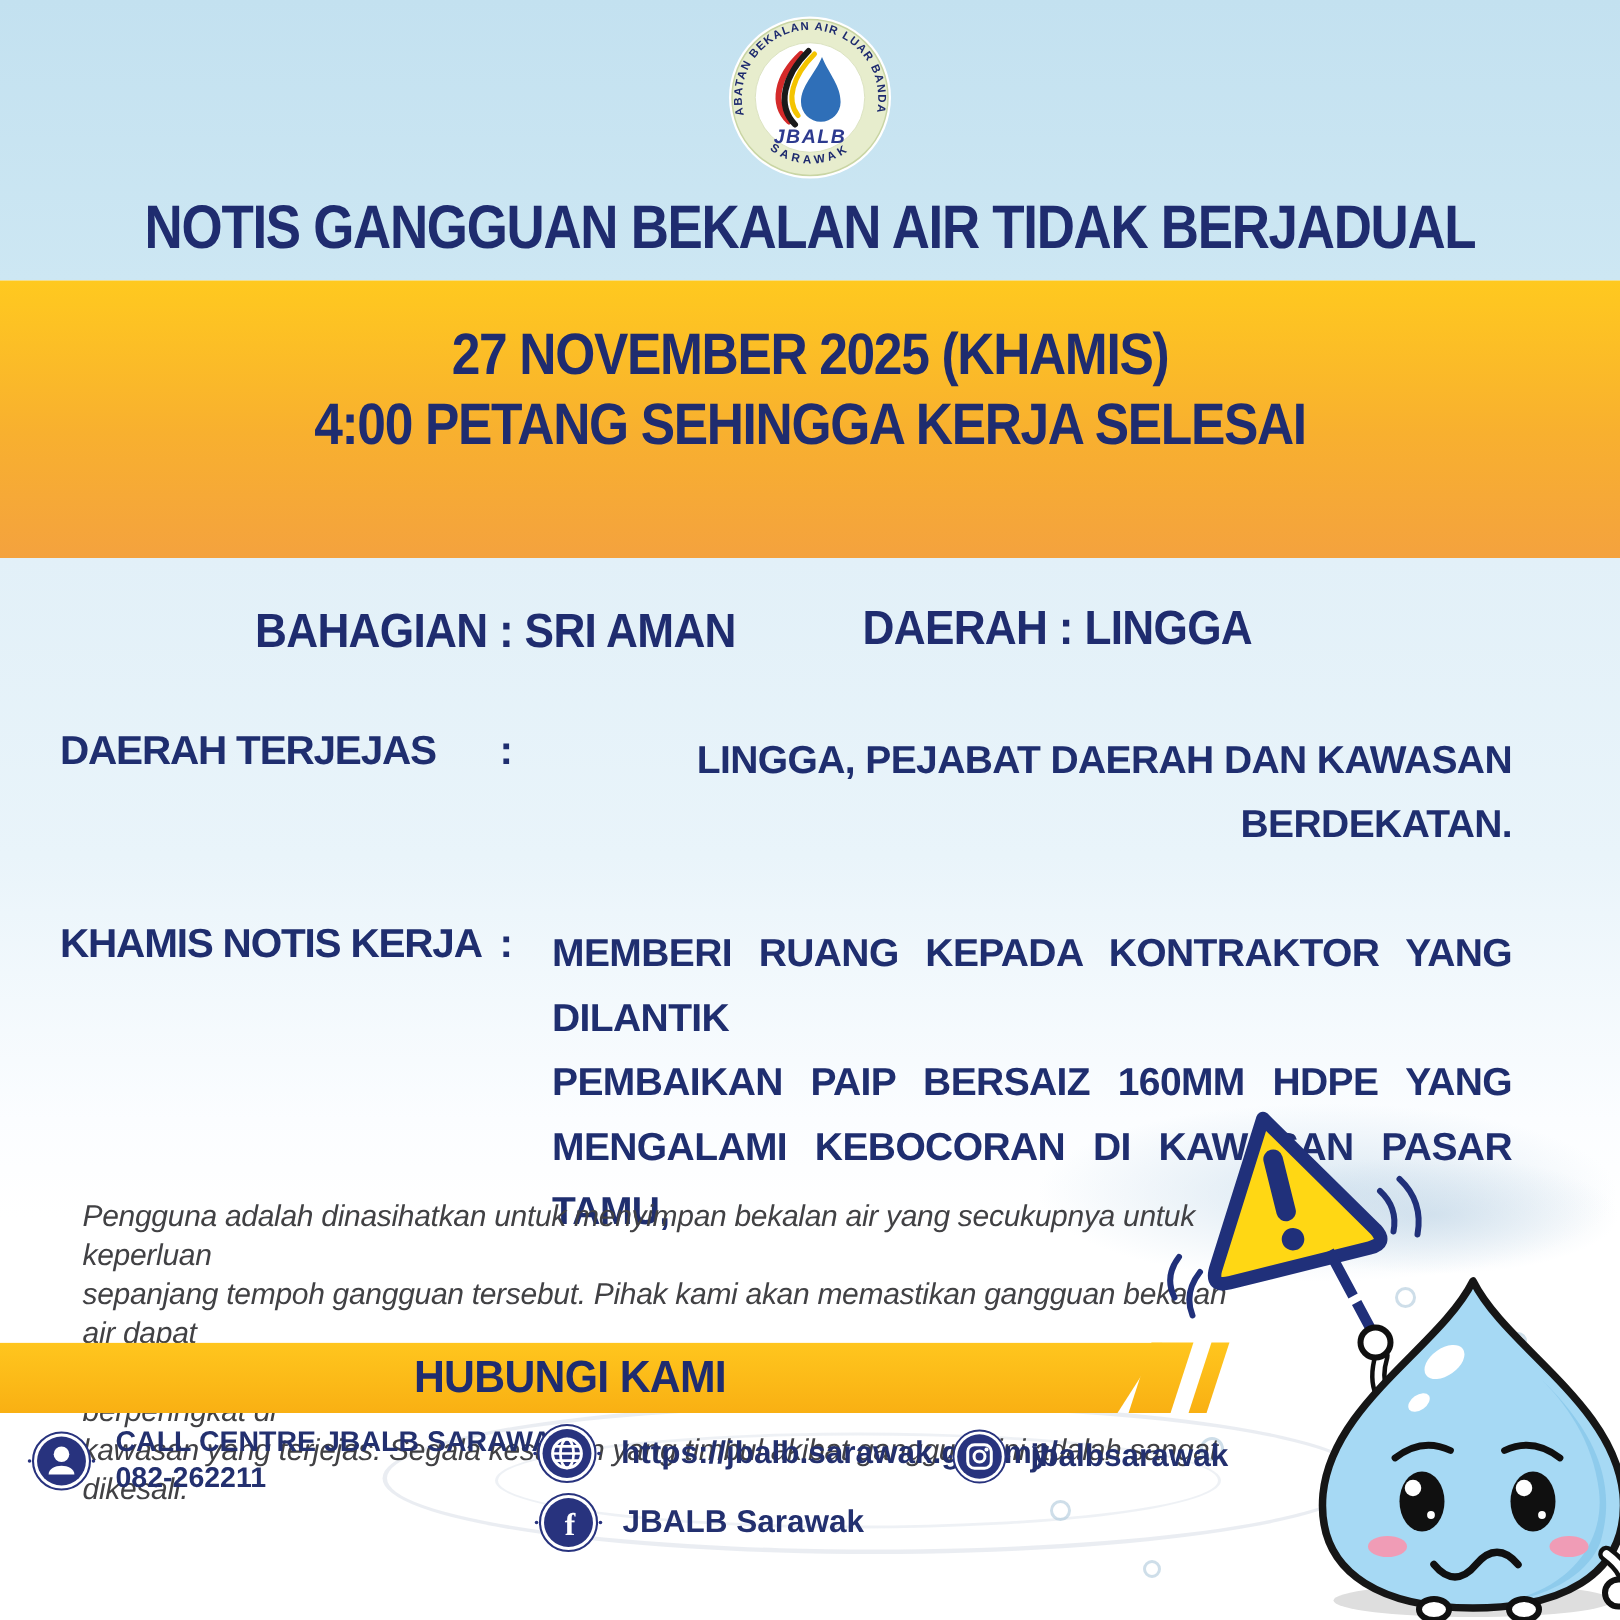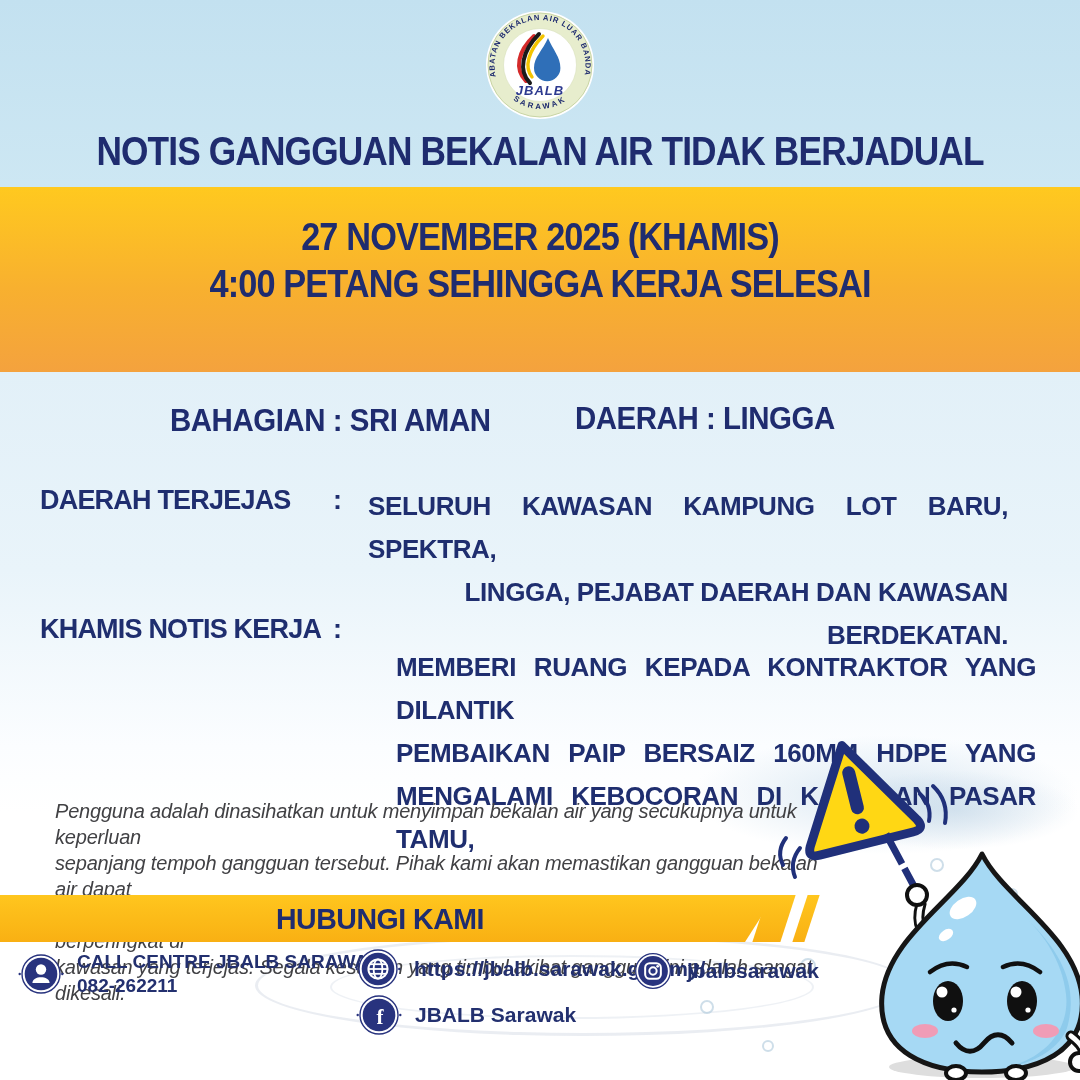--- a/index.html
+++ b/index.html
@@ -40,21 +40,21 @@
   .sec-lines div{font-size:26px;font-weight:bold;color:#1f2e6f;line-height:43px;
     letter-spacing:-0.4px;}
   .jl{text-align:justify;text-align-last:justify;}
   .ll{text-align:right;}
 
   .kawasan-label{left:40px;top:485px;}
   .kawasan-colon{left:333px;top:485px;}
   .kawasan-lines{left:368px;top:485px;}
   .huraian-label{left:40px;top:614px;}
   .huraian-colon{left:333px;top:614px;}
-  .huraian-lines{left:368px;top:646px;margin-left:28px;}
+  .huraian-lines{left:368px;top:614px;}
 
   
   .advisory{left:26px;top:798px;width:780px;margin-left:29px;}
   .advisory div{font-size:20px;font-style:italic;color:#414144;line-height:26px;
     letter-spacing:-0.2px;font-weight:500;}
 
   
   .blob1{left:690px;top:735px;width:390px;height:120px;border-radius:50%;
     background:radial-gradient(ellipse at 50% 50%,rgba(198,219,235,0.65),rgba(255,255,255,0) 70%);}
   .blob2{left:830px;top:770px;width:250px;height:80px;border-radius:50%;
@@ -134,21 +134,20 @@
 
 <div class="abs date-line">27 NOVEMBER 2025 (KHAMIS)</div>
 <div class="abs time-line">4:00 PETANG SEHINGGA KERJA SELESAI</div>
 
 <div class="abs loc-bahagian">BAHAGIAN : SRI AMAN</div>
 <div class="abs loc-daerah">DAERAH : LINGGA</div>
 
 <div class="abs sec-label kawasan-label">DAERAH TERJEJAS</div>
 <div class="abs sec-colon kawasan-colon">:</div>
 <div class="abs sec-lines kawasan-lines">
-  <div class="jl">SELURUH KAWASAN KAMPUNG LOT BARU, SPEKTRA,</div>
   <div class="ll">LINGGA, PEJABAT DAERAH DAN KAWASAN BERDEKATAN.</div>
 </div>
 
 <div class="abs sec-label huraian-label">KHAMIS NOTIS KERJA</div>
 <div class="abs sec-colon huraian-colon">:</div>
 <div class="abs sec-lines huraian-lines">
   <div class="jl">MEMBERI RUANG KEPADA KONTRAKTOR YANG DILANTIK</div>
   <div class="jl">PEMBAIKAN PAIP BERSAIZ 160MM HDPE YANG</div>
   <div class="jl">MENGALAMI KEBOCORAN DI KAWASAN PASAR TAMU,</div>
 </div>

